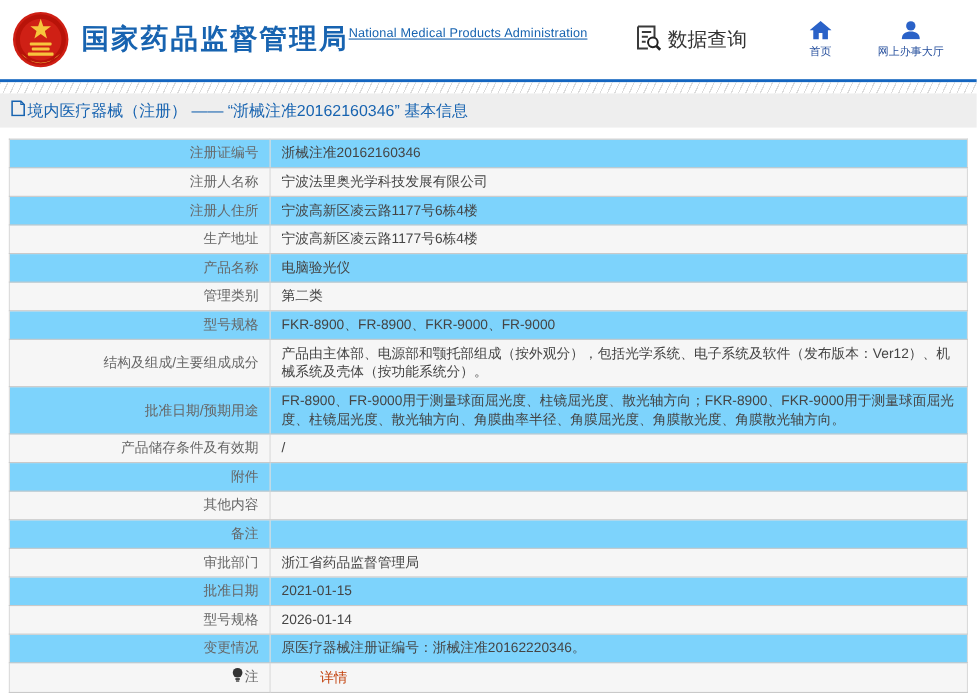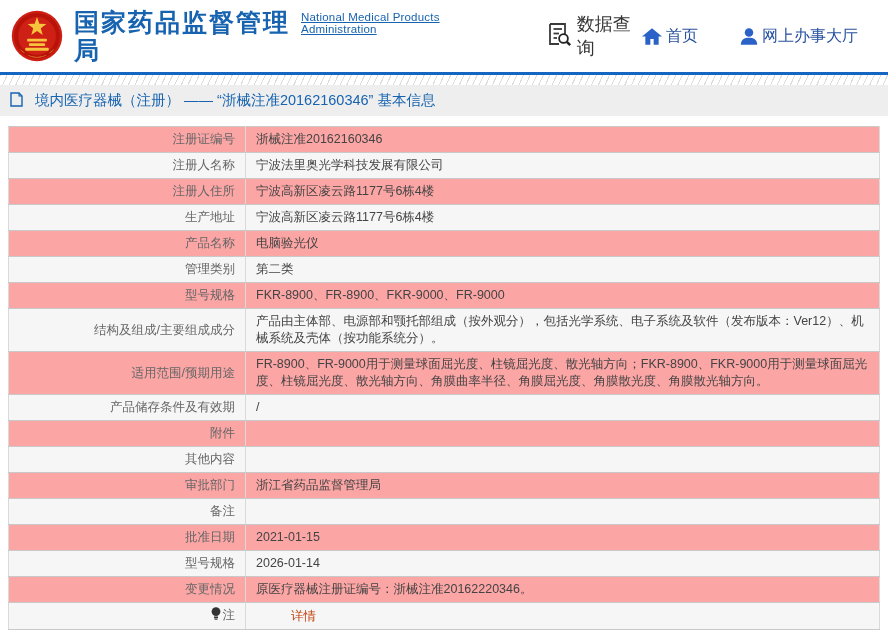--- a/index.html
+++ b/index.html
@@ -9,33 +9,33 @@
     -webkit-font-smoothing:antialiased;
   }
   
   .header{height:72px;display:flex;align-items:center;padding:0 16px 0 10px;background:#fff;}
   .emblem{width:54px;height:54px;flex:0 0 auto;margin-right:10px;}
   .title-block{display:flex;flex-direction:row;justify-content:center;}
   .title-zh{font-size:25px;font-weight:bold;color:#1763b0;letter-spacing:2px;line-height:28px;}
   .title-en{font-size:11.5px;color:#1763b0;margin-top:3px;letter-spacing:.2px;text-decoration:underline;}
   .data-query{display:flex;align-items:center;margin-left:42px;gap:5px;color:#333;font-size:18px;cursor:pointer;}
   .header-nav{margin-left:auto;display:flex;gap:42px;margin-right:14px;}
-  .nav-item{display:flex;flex-direction:row;align-items:center;gap:4px;font-size:16px;color:#28519e;cursor:pointer;white-space:nowrap;}
+  .nav-item{display:flex;flex-direction:column;align-items:center;gap:4px;font-size:10px;color:#28519e;cursor:pointer;white-space:nowrap;}
   .nav-item svg{display:block;}
   
   .blue-line{height:3px;background:#1566c0;}
   .hatch-band{height:10px;background:#fff;
     background-image:repeating-linear-gradient(115deg,#dcdcdc 0,#dcdcdc 1px,#ffffff 1px,#ffffff 6px);}
-  .breadcrumb{height:31px;background:#eeeeee;display:flex;align-items:center;gap:12px;
+  .breadcrumb{height:31px;background:#eeeeee;display:flex;align-items:center;gap:2px;
     padding-left:10px;color:#1763b0;font-size:14.5px;}
   .breadcrumb .crumb-text{color:#1763b0;}
   
   .content{padding:10px 8px 0 8px;}
   table.info{width:872px;border-collapse:collapse;table-layout:fixed;}
-  table.info tr{background:#fca5a5;}
+  table.info tr{background:#7dd3fc;}
   table.info tr:nth-child(even){background:#f6f6f6;}
   table.info td{
     border-top:1px solid #c9c9c9;border-bottom:1px solid #c9c9c9;
     border-left:1px solid #dadada;border-right:1px solid #dadada;
     font-size:12.5px;line-height:17px;padding:4px 10px;height:17px;vertical-align:middle;
   }
   td.label{width:216px;text-align:right;color:#666;}
   td.value{color:#444;text-align:left;word-break:break-all;}
   td.value a{color:#c2410c;text-decoration:none;cursor:pointer;margin-left:35px;}
   .lbl-icon{display:inline-block;vertical-align:-1px;margin-right:2px;}
@@ -138,42 +138,42 @@
   </tr>
         <tr>
     <td class="label"><span class="lbl-text">型号规格</span></td>
     <td class="value"><span>FKR-8900、FR-8900、FKR-9000、FR-9000</span></td>
   </tr>
         <tr>
     <td class="label"><span class="lbl-text">结构及组成/主要组成成分</span></td>
     <td class="value"><span>产品由主体部、电源部和颚托部组成（按外观分），包括光学系统、电子系统及软件（发布版本：Ver12）、机械系统及壳体（按功能系统分）。</span></td>
   </tr>
         <tr>
-    <td class="label"><span class="lbl-text">适用范围/预期用途</span></td>
+    <td class="label"><span class="lbl-text">批准日期/预期用途</span></td>
     <td class="value"><span>FR-8900、FR-9000用于测量球面屈光度、柱镜屈光度、散光轴方向；FKR-8900、FKR-9000用于测量球面屈光度、柱镜屈光度、散光轴方向、角膜曲率半径、角膜屈光度、角膜散光度、角膜散光轴方向。</span></td>
   </tr>
         <tr>
     <td class="label"><span class="lbl-text">产品储存条件及有效期</span></td>
     <td class="value"><span>/</span></td>
   </tr>
         <tr>
     <td class="label"><span class="lbl-text">附件</span></td>
     <td class="value"><span></span></td>
   </tr>
         <tr>
     <td class="label"><span class="lbl-text">其他内容</span></td>
     <td class="value"><span></span></td>
   </tr>
         <tr>
+    <td class="label"><span class="lbl-text">备注</span></td>
+    <td class="value"><span></span></td>
+  </tr>
+        <tr>
     <td class="label"><span class="lbl-text">审批部门</span></td>
     <td class="value"><span>浙江省药品监督管理局</span></td>
-  </tr>
-        <tr>
-    <td class="label"><span class="lbl-text">备注</span></td>
-    <td class="value"><span></span></td>
   </tr>
         <tr>
     <td class="label"><span class="lbl-text">批准日期</span></td>
     <td class="value"><span>2021-01-15</span></td>
   </tr>
         <tr>
     <td class="label"><span class="lbl-text">型号规格</span></td>
     <td class="value"><span>2026-01-14</span></td>
   </tr>
         <tr>

